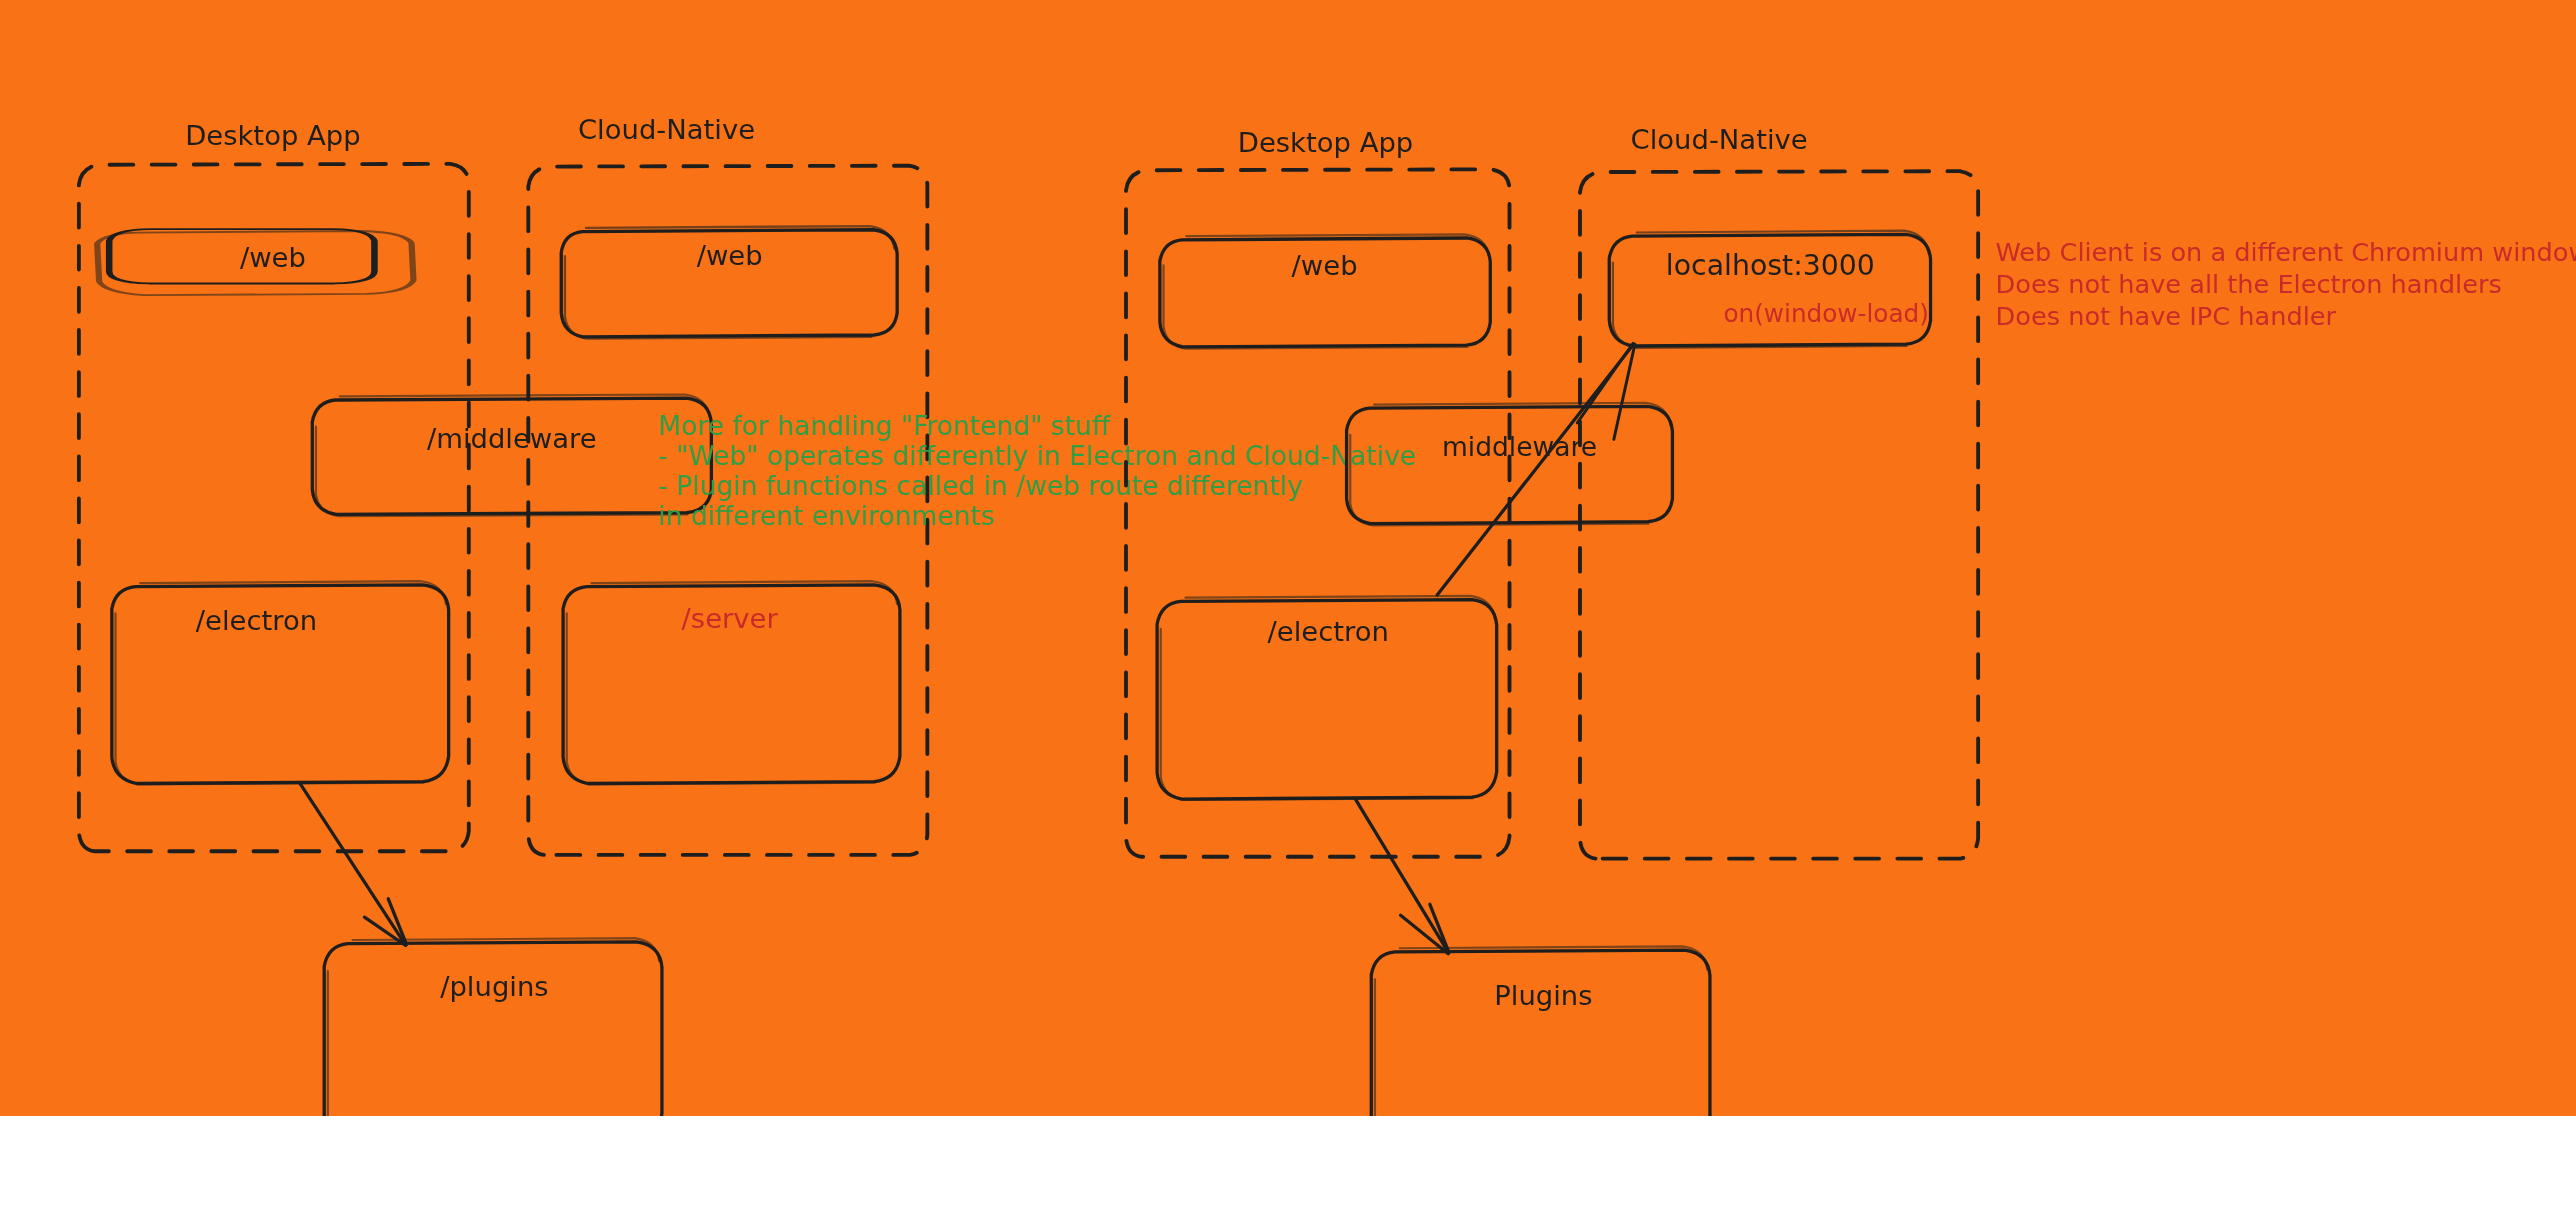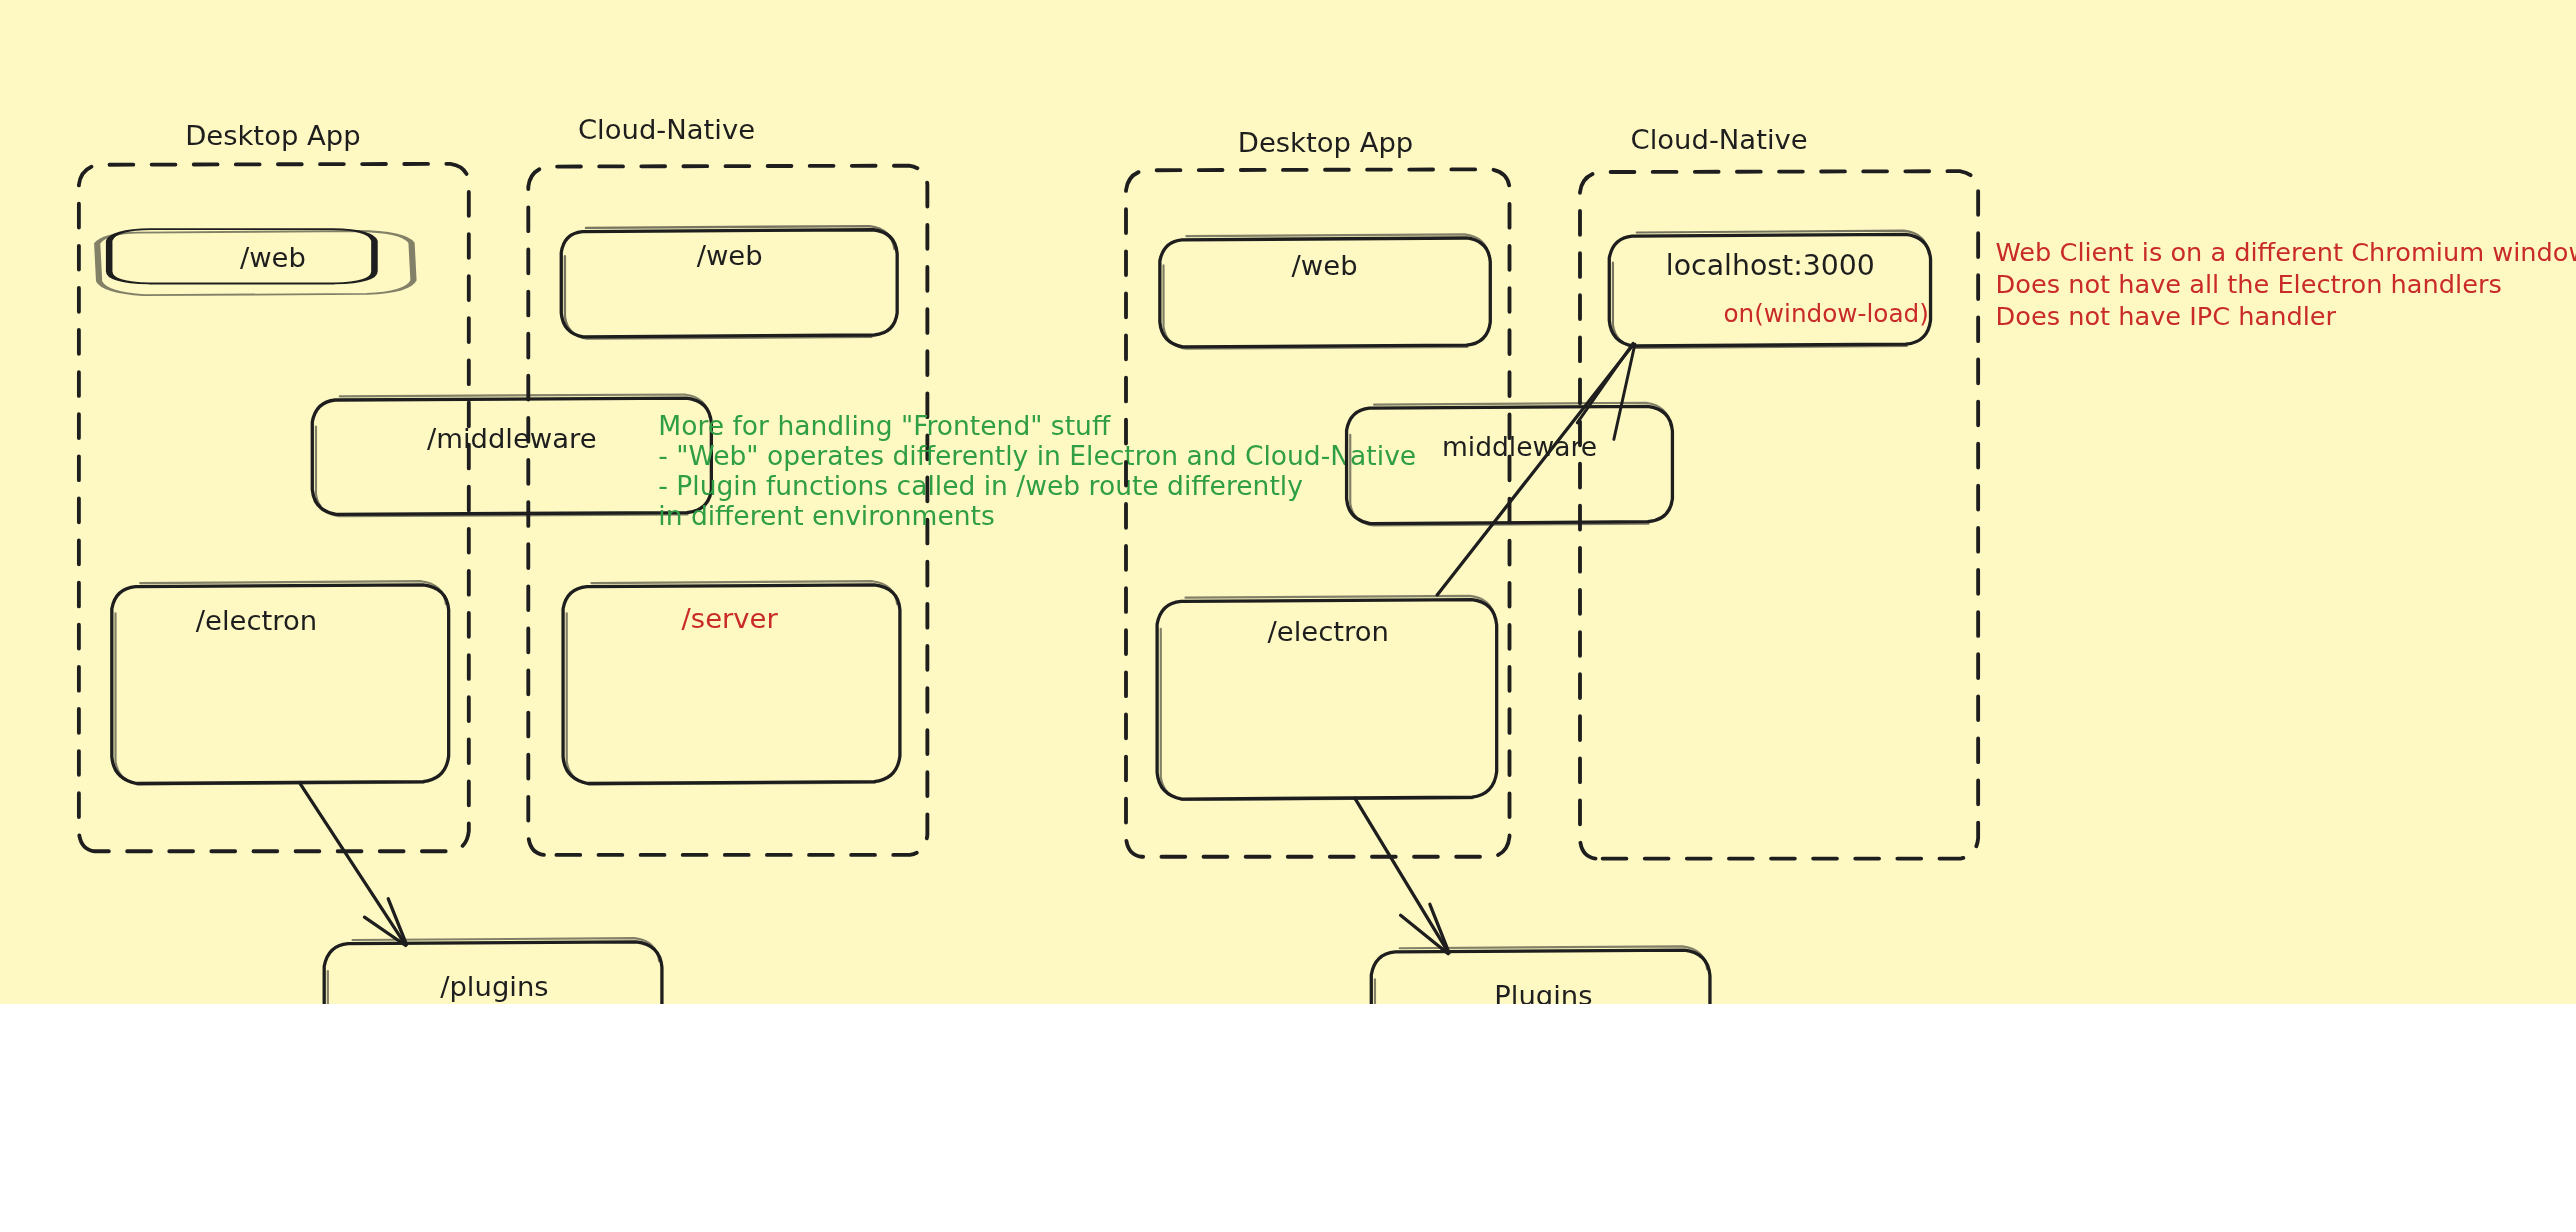--- a/index.html
+++ b/index.html
@@ -7,22 +7,22 @@
     margin: 0;
     padding: 0;
     background: #ffffff;
   }
   body {
     font-family: "DejaVu Sans", sans-serif;
   }
   #canvas {
     position: relative;
     width: 2576px;
-    height: 1004px;
-    background: #fef9c3;
+    height: 1116px;
+    background: #f97316;
     overflow: hidden;
   }
   #sketch {
     position: absolute;
     top: 0;
     left: 0;
     width: 2576px;
     height: 1232px;
   }
   .hand-text {

